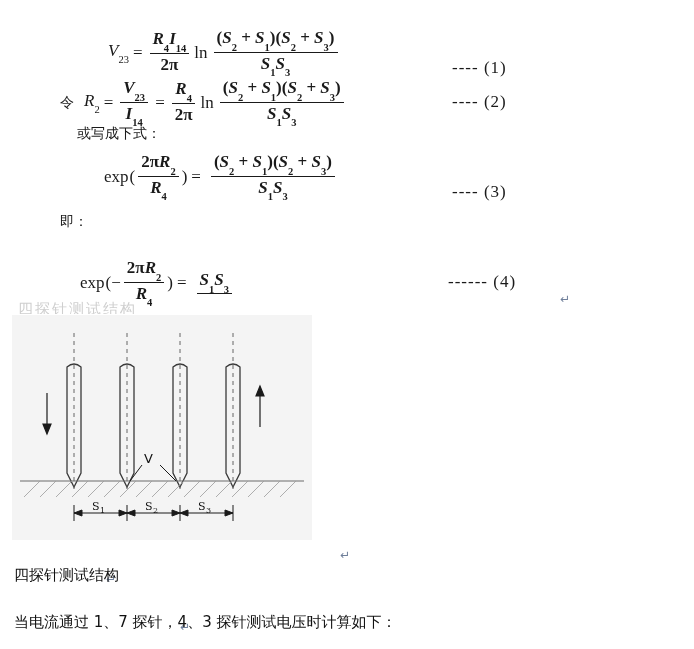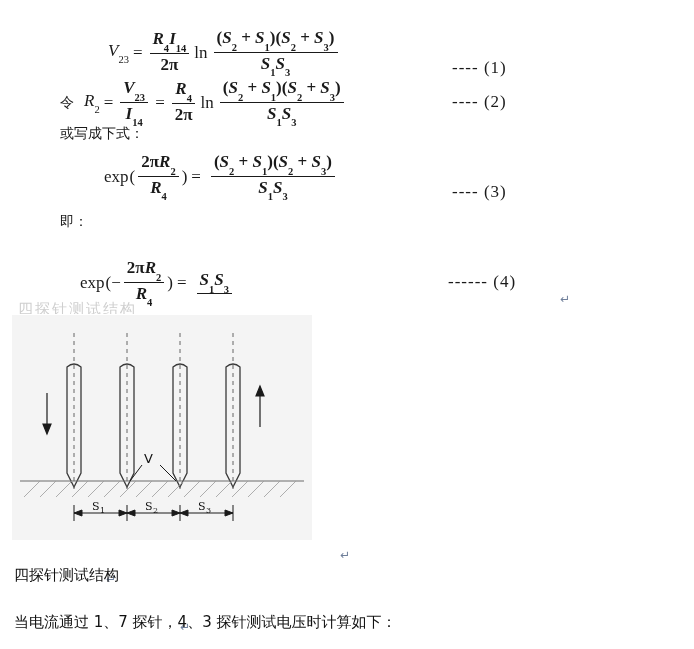--- a/index.html
+++ b/index.html
@@ -78,21 +78,21 @@
     font-family: "DejaVu Sans", sans-serif;
     font-size: 14px;
     color: #1a1a1a;
   }
 
   
   #eq1 { left: 108px; top: 28px; font-size: 17px; }
   
   #eq2 { left: 60px; top: 78px; font-size: 17px; }
   
-  #cn-orwrite { position: absolute; left: 60px; top: 125px; }
+  #cn-orwrite { position: absolute; left: 77px; top: 125px; }
   
   #eq3 { left: 104px; top: 152px; font-size: 17px; }
   
   #cn-ji { position: absolute; left: 60px; top: 213px; }
   
   #eq4 { left: 80px; top: 258px; font-size: 17px; }
 
   #n1 { left: 452px; top: 58px; font-size: 17px; }
   #n2 { left: 452px; top: 92px; font-size: 17px; }
   #n3 { left: 452px; top: 182px; font-size: 17px; }

